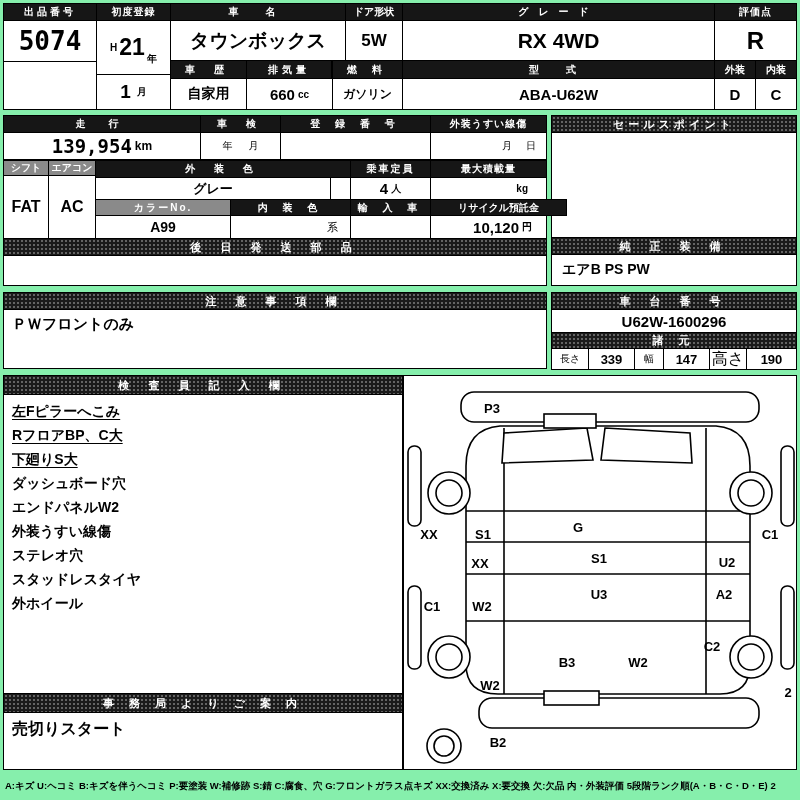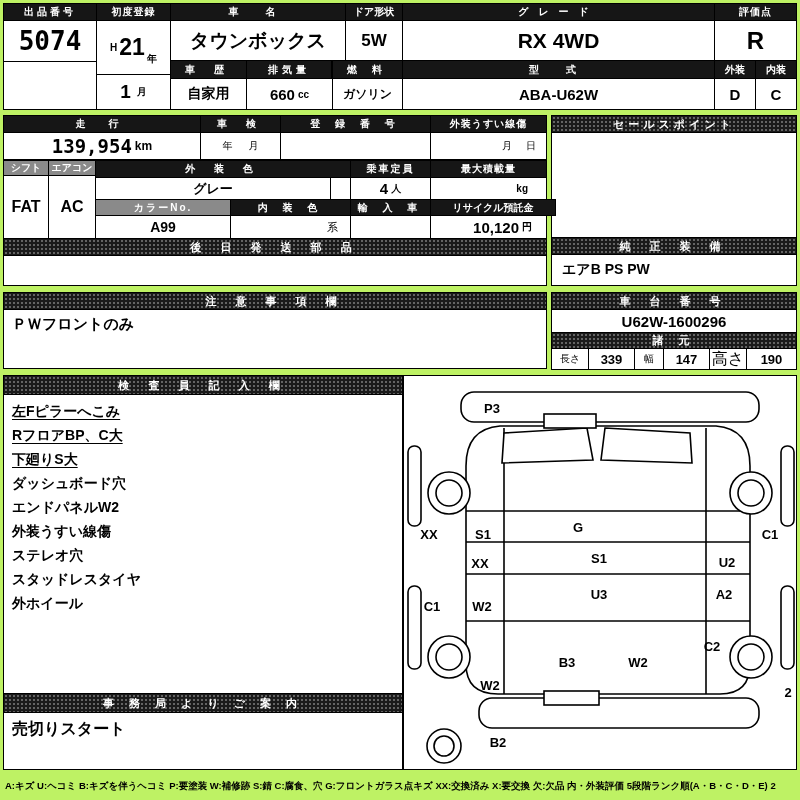--- a/index.html
+++ b/index.html
@@ -1,18 +1,18 @@
 <!DOCTYPE html>
 <html><head>
 <meta charset="utf-8">
 <style>
   * { margin:0; padding:0; box-sizing:border-box; }
   html,body { background:#fff; }
   body { font-family:"Liberation Sans","DejaVu Sans",sans-serif; color:#000; }
-  .sheet { position:relative; width:800px; height:800px; background:#bef264; overflow:hidden; }
+  .sheet { position:relative; width:800px; height:800px; background:#86efac; overflow:hidden; }
   .cell { position:absolute; border:1px solid #000; background:#fff; display:flex;
           align-items:center; justify-content:center; overflow:hidden; white-space:nowrap; }
   .hdr  { background:#161616; color:#fff; font-size:10px; font-weight:bold; }
   .gray { background:#8a8a8a; color:#fff; }
   .band { background-color:#1a1a1a;
           background-image:radial-gradient(circle, rgba(255,255,255,0.32) 0.8px, transparent 1px);
           background-size:4px 4px; color:#fff; font-size:11px; font-weight:bold; }
   .left { justify-content:flex-start; }
   .right{ justify-content:flex-end; }
   .topleft { justify-content:flex-start; align-items:flex-start; }
@@ -117,21 +117,21 @@
 
   <div class="cell hdr" style="left:430px;top:160px;width:117px;height:18px;letter-spacing:1px">最大積載量</div>
   <div class="cell right" style="left:430px;top:177px;width:117px;height:23px;padding-right:18px">
     <span></span>
     <span class="sm">kg</span>
   </div>
 
   <div class="cell hdr gray" style="left:95px;top:199px;width:136px;height:17px;letter-spacing:2px">カラーNo.</div>
   <div class="cell hdr" style="left:230px;top:199px;width:121px;height:17px;letter-spacing:6px">内 装 色</div>
   <div class="cell hdr" style="left:350px;top:199px;width:81px;height:17px;letter-spacing:6px">輸 入 車</div>
-  <div class="cell hdr" style="left:430px;top:199px;width:126px;height:17px">リサイクル預託金</div>
+  <div class="cell hdr" style="left:430px;top:199px;width:137px;height:17px">リサイクル預託金</div>
 
   <div class="cell" style="left:95px;top:215px;width:136px;height:24px;font-size:14px;font-weight:bold">A99</div>
   <div class="cell right" style="left:230px;top:215px;width:121px;height:24px;padding-right:12px;font-size:11px">
     <span></span>
     <span>系</span>
   </div>
   <div class="cell" style="left:350px;top:215px;width:81px;height:24px"></div>
   <div class="cell right" style="left:430px;top:215px;width:117px;height:24px;padding-right:14px">
     <span style="font-size:15px;font-weight:bold">10,120</span>
     <span class="unit">円</span>

